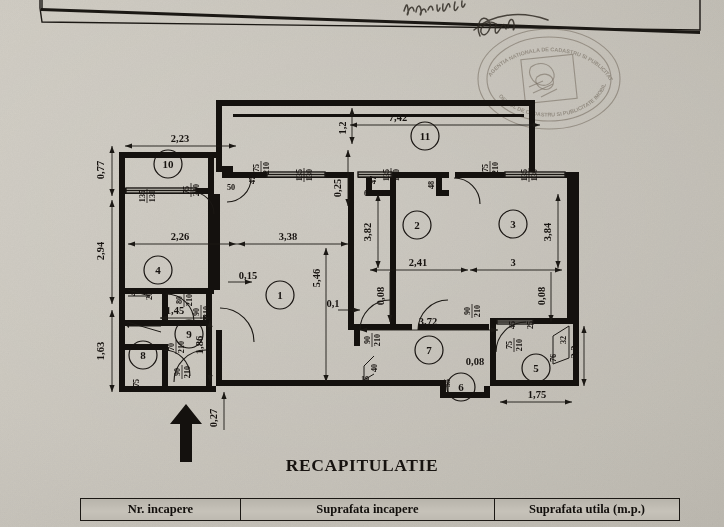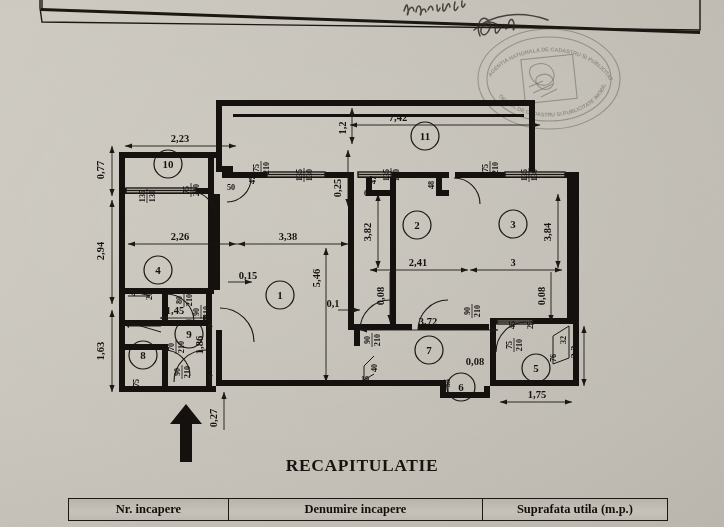--- a/index.html
+++ b/index.html
@@ -34,21 +34,21 @@
   .sig{fill:none;stroke:#2c2720;stroke-width:1.5;stroke-linecap:round;opacity:.82;}
   
   #recap{
     position:absolute;left:0;top:455px;width:724px;text-align:center;
   }
   #recapTitle{
     font-size:17.5px;font-weight:700;letter-spacing:.6px;color:#171310;
     font-family:"Liberation Serif", serif;
   }
   #tblWrap{position:absolute;left:68px;top:498px;width:600px;}
-  table{border-collapse:collapse;width:600px;}
+  table{border-collapse:collapse;width:600px;margin-left:12px;}
   th{
     border:1.6px solid #1b1814;
     background:linear-gradient(180deg,#b8b4ab 0%,#c6c2b9 55%,#bdb9b0 100%);
     font-size:12.5px;font-weight:700;color:#120f0c;
     padding:3px 2px;font-family:"Liberation Serif", serif;
   }
   .blur{filter:blur(.28px);}
 </style>
 </head>
 <body>
@@ -455,19 +455,19 @@
 
 <div id="recap">
   <div id="recapTitle">RECAPITULATIE</div>
 </div>
 
 <div id="tblWrap">
   <table>
     <thead>
       <tr>
         <th style="width:160px">Nr. incapere</th>
-        <th style="width:258px">Denumire incapere</th>
+        <th style="width:258px">Suprafata incapere</th>
         <th style="width:186px">Suprafata utila (m.p.)</th>
       </tr>
     </thead>
     <tbody></tbody>
   </table>
 </div>
 
 </body></html>

